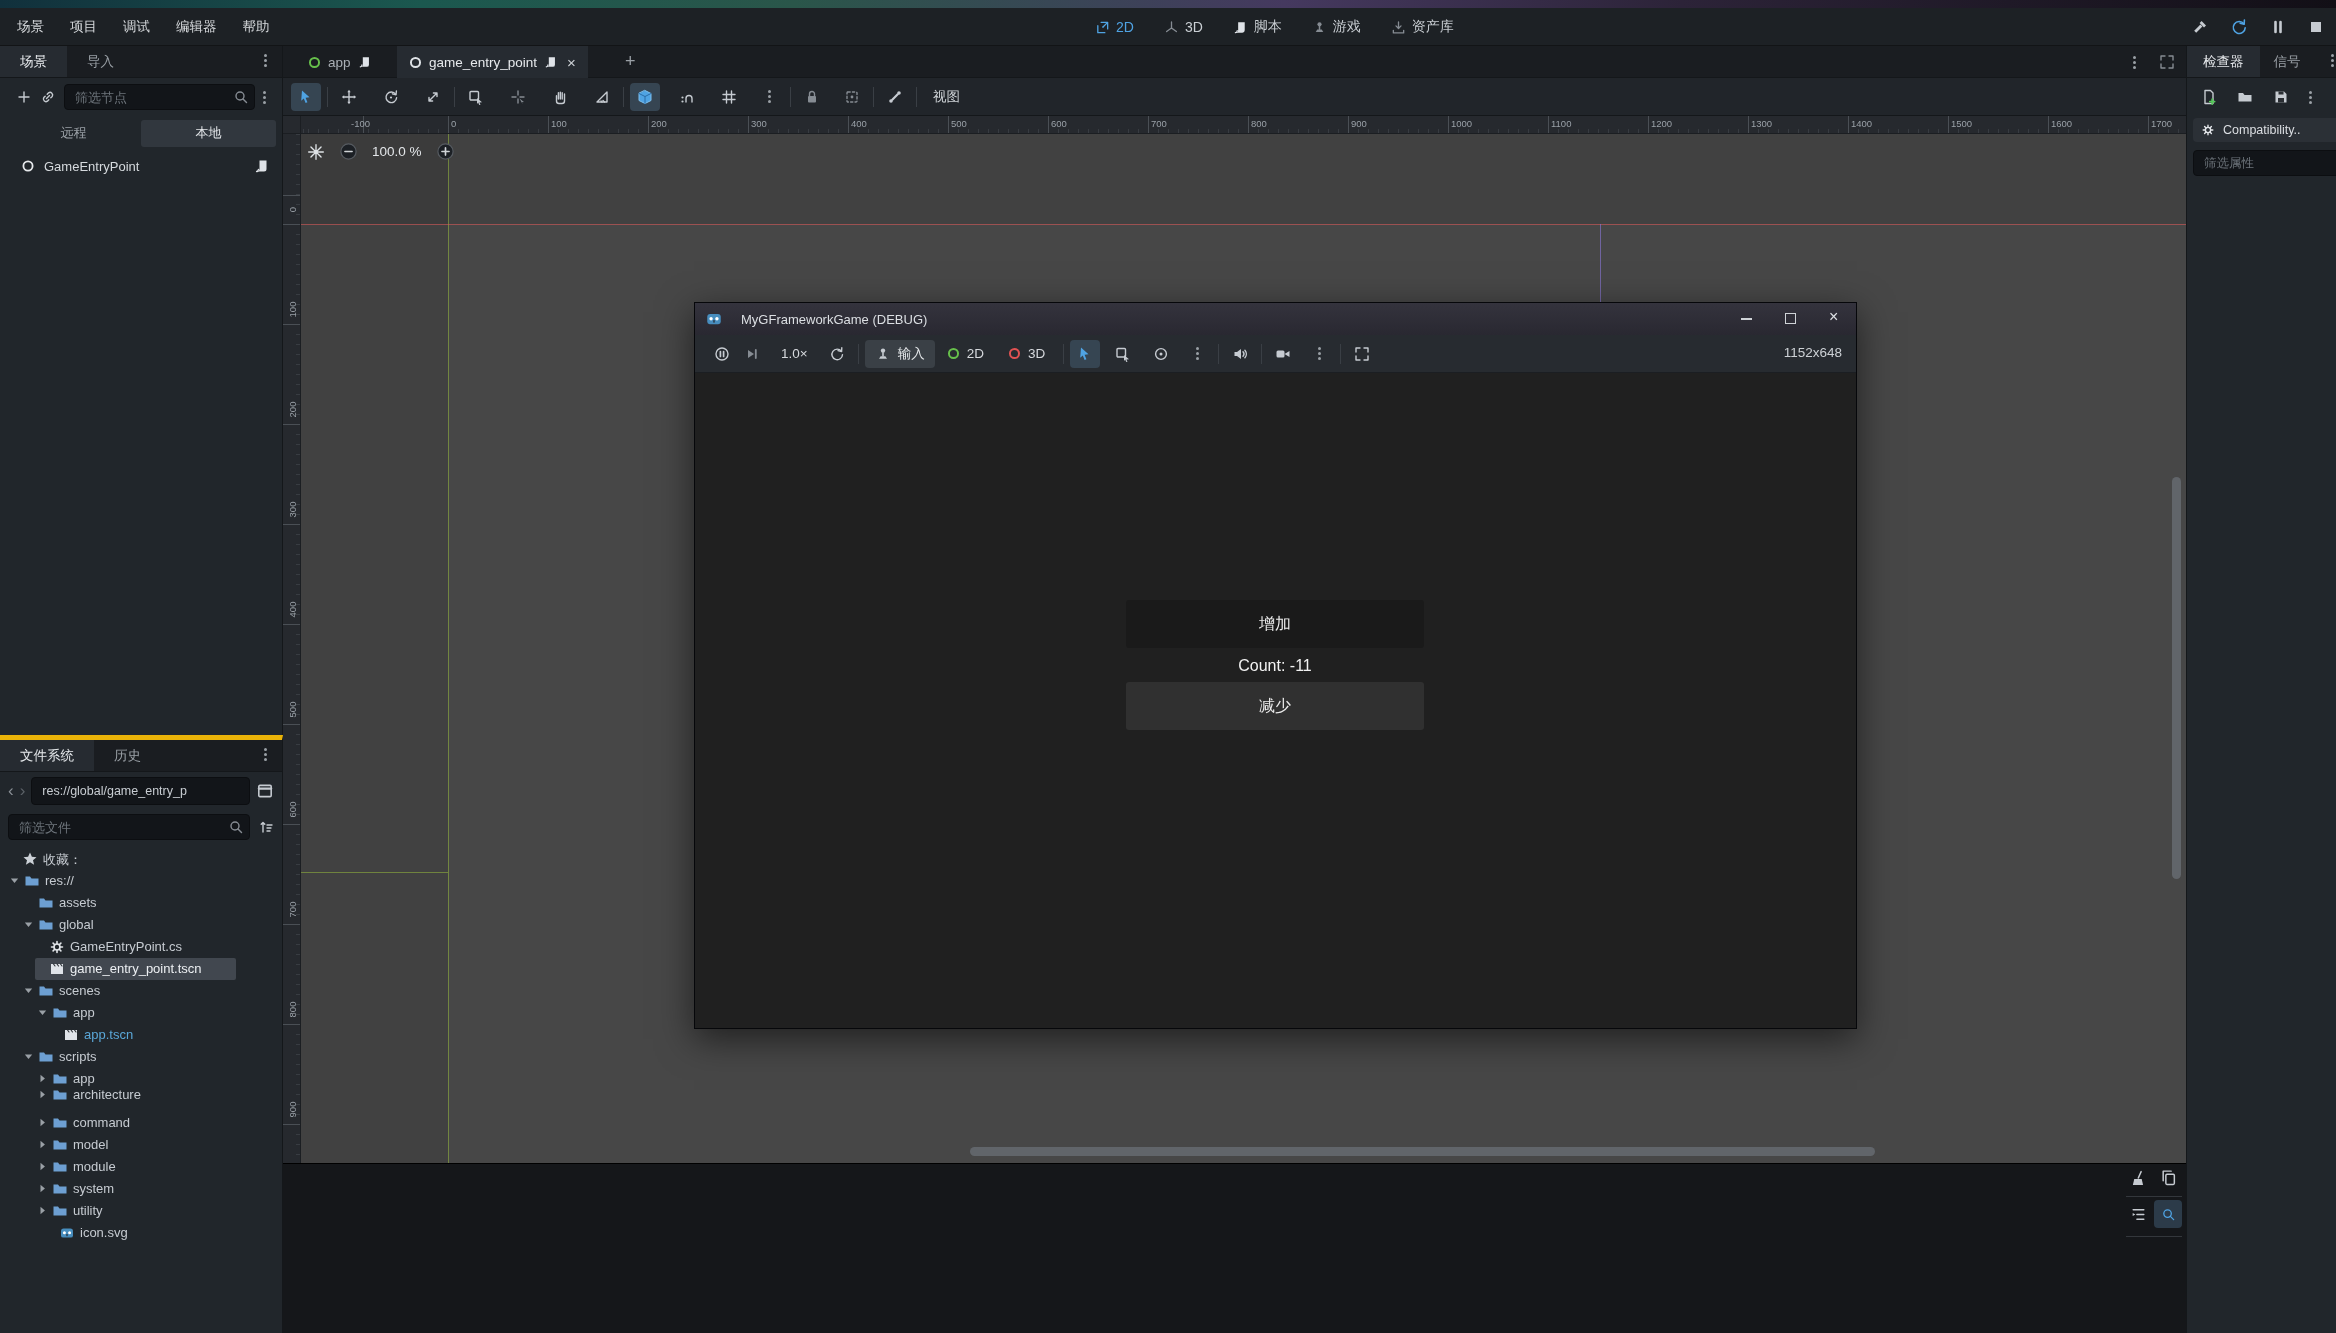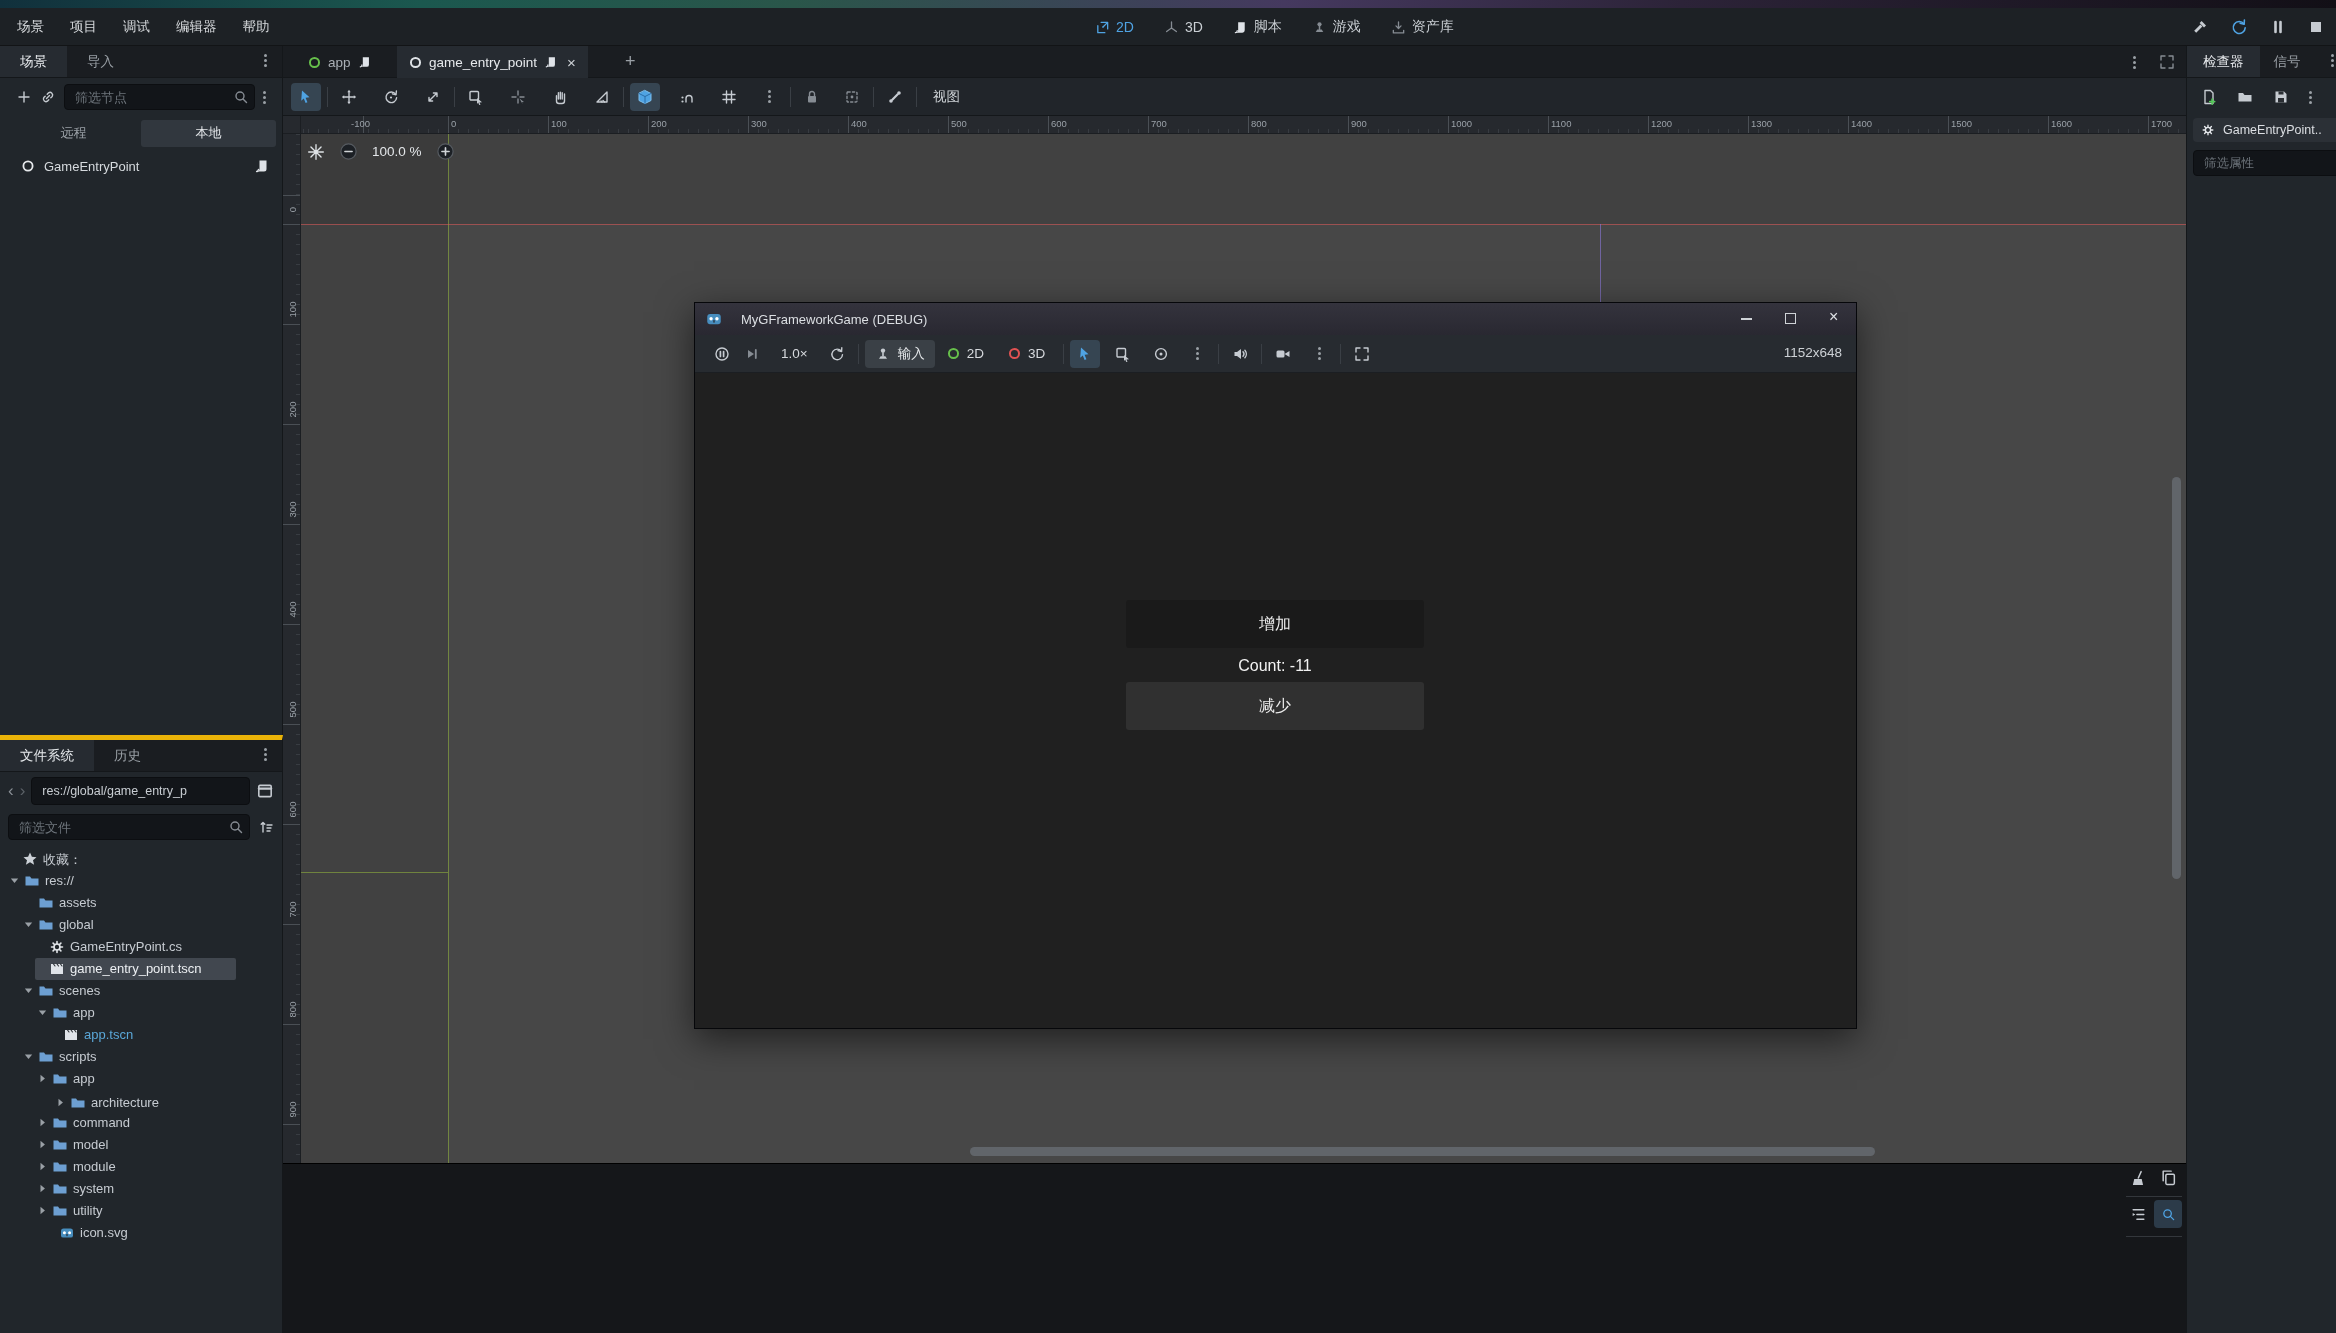--- a/index.html
+++ b/index.html
@@ -324,21 +324,21 @@
             <path d="M5.5 3.5 V12.5 L11 8 Z" fill="#9aa0a6" stroke="none"></path>
           </svg>
         </span>
         <span class="ic" style="position:absolute;left:52px;top:3px">
           <svg viewBox="0 0 16 16" fill="none" stroke="currentColor" stroke-width="1.4" stroke-linecap="round" stroke-linejoin="round">
             <path d="M1.5 3.5 H6 L7.5 5.5 H14.5 V12.5 H1.5 Z" fill="#6d9fd2" stroke="none"></path>
           </svg>
         </span>
         <span style="position:absolute;left:73px;top:3px;">app</span>
       </div>
-      <div class="tree-row" style="top: 248px; margin-left: 18px;">
+      <div class="tree-row" style="top: 240px;">
         <span class="ic" style="position:absolute;left:36px;top:4px;width:13px;height:13px">
           <svg viewBox="0 0 16 16" fill="none" stroke="currentColor" stroke-width="1.4" stroke-linecap="round" stroke-linejoin="round">
             <path d="M5.5 3.5 V12.5 L11 8 Z" fill="#9aa0a6" stroke="none"></path>
           </svg>
         </span>
         <span class="ic" style="position:absolute;left:52px;top:3px">
           <svg viewBox="0 0 16 16" fill="none" stroke="currentColor" stroke-width="1.4" stroke-linecap="round" stroke-linejoin="round">
             <path d="M1.5 3.5 H6 L7.5 5.5 H14.5 V12.5 H1.5 Z" fill="#6d9fd2" stroke="none"></path>
           </svg>
         </span>
@@ -882,16 +882,16 @@
         <i></i>
       </span>
   </div>
   <div class="row" style="margin:2px 0 0 6px;width:150px;height:24px;background:#2b3036;border-radius:4px;padding:0 8px;gap:8px">
     <span class="ic" style="width:14px;height:14px">
         <svg viewBox="0 0 16 16" fill="none" stroke="currentColor" stroke-width="1.4" stroke-linecap="round" stroke-linejoin="round">
           <circle cx="8" cy="8" r="3" stroke="#e3e6ea" stroke-width="1.6"></circle>
           <path d="M8 2.5 V4.8 M8 11.2 V13.5 M2.5 8 H4.8 M11.2 8 H13.5 M4.1 4.1 L5.7 5.7 M10.3 10.3 L11.9 11.9 M11.9 4.1 L10.3 5.7 M5.7 10.3 L4.1 11.9" stroke="#e3e6ea" stroke-width="1.6"></path>
         </svg>
       </span>
-    <span style="font-size:12.5px;color:#dcdfe3;white-space:nowrap;overflow:hidden">GameEntryPoint..</span>
+    <span style="font-size:12.5px;color:#dcdfe3;white-space:nowrap;overflow:hidden">Compatibility..</span>
   </div>
   <input class="input" style="margin: 8px 0px 0px 6px; width: 150px; height: 26px; font-size: 12.5px;" placeholder="筛选属性">
 </div>
 
 </body></html>

